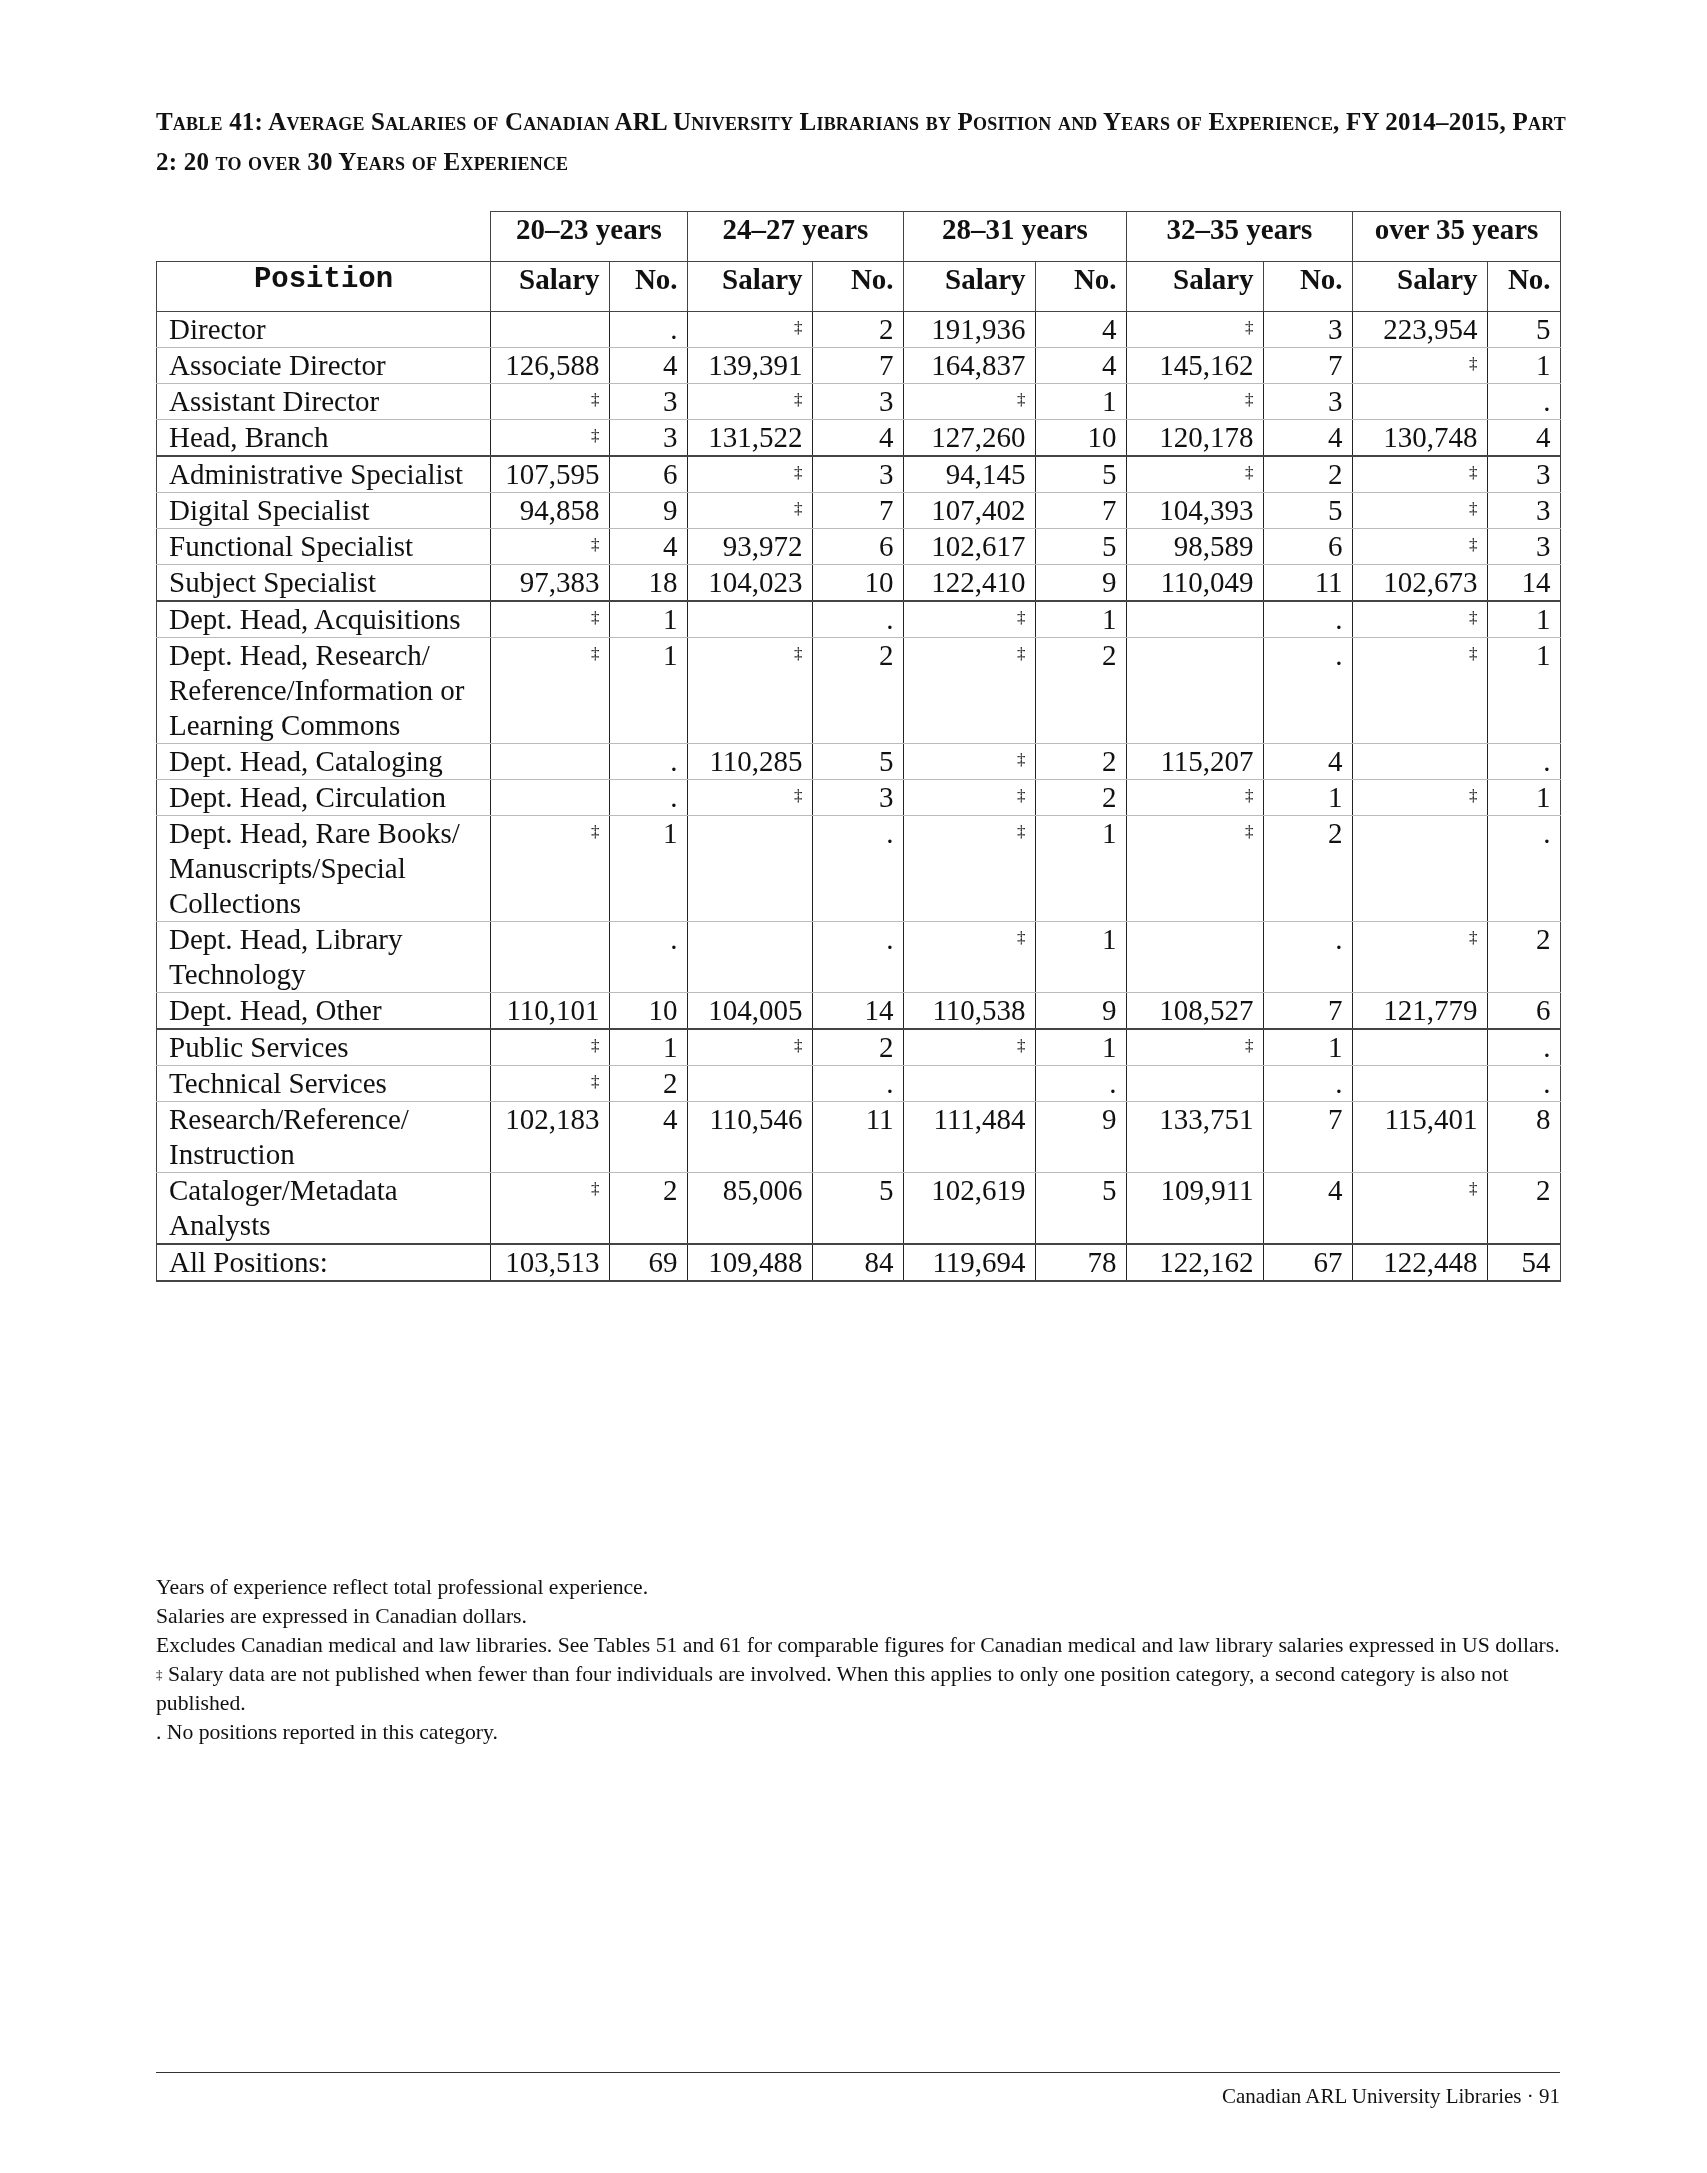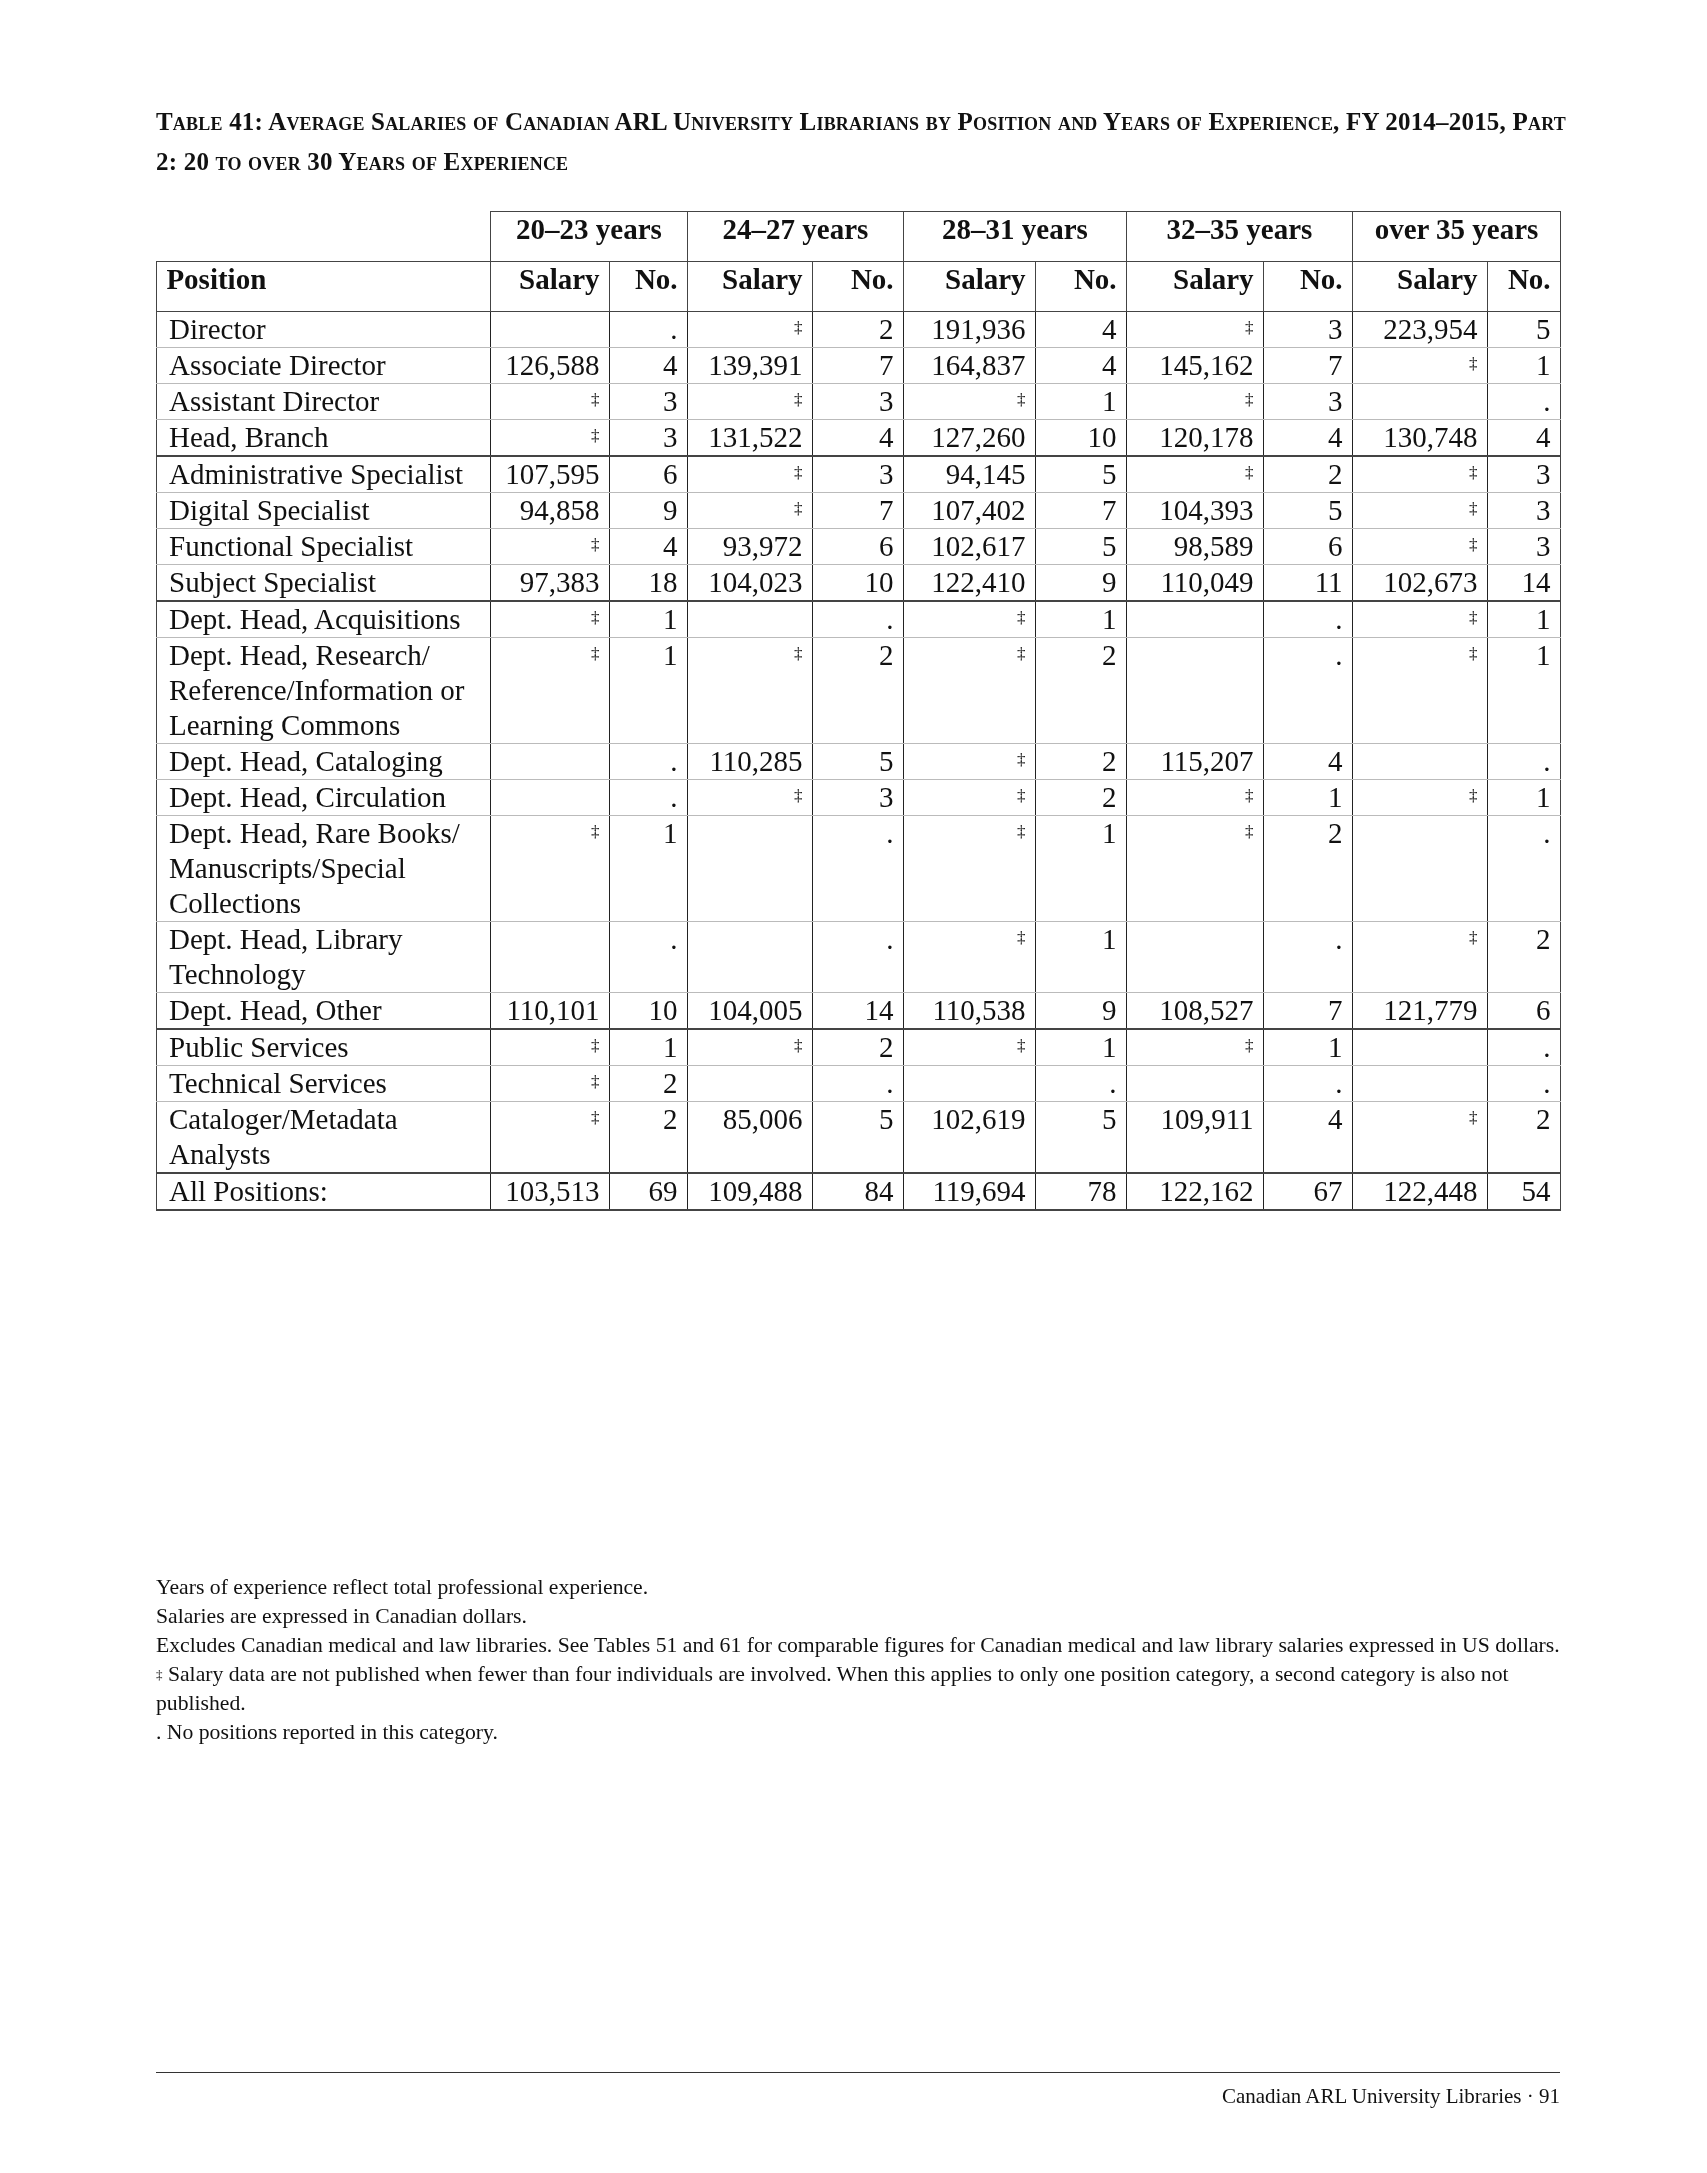--- a/index.html
+++ b/index.html
@@ -4,21 +4,21 @@
 <style>
   html, body { margin: 0; padding: 0; background: #fff; }
   body { width: 1707px; height: 2173px; position: relative; font-family: "DejaVu Serif", "Liberation Serif", serif; color: #111; }
   .title { position: absolute; left: 156px; top: 102px; width: 1412px; font-family: "Liberation Serif", serif; font-weight: bold; font-size: 25px; line-height: 40px; font-variant: small-caps; letter-spacing: 0.2px; }
   table.sal { position: absolute; left: 156px; top: 211px; border-collapse: collapse; font-family: "Liberation Serif", serif; font-size: 29px; width: 1404px; table-layout: fixed; }
   table.sal td, table.sal th { padding: 0 9.4px; vertical-align: top; line-height: 35px; }
   table.sal th { font-weight: bold; }
   .grp th { border: 1.9px solid #444; height: 49px; vertical-align: middle; text-align: center; padding: 0; }
   .grp th.blank { border: none; border-bottom: 1.9px solid #444; }
   .hdr th { border: 1.9px solid #444; height: 49px; vertical-align: middle; text-align: right; }
-  .hdr th.pos { text-align: left; }
+  .hdr th.pos { text-align: center; font-family: Liberation Mono, monospace; }
   tbody td { border-left: 1.4px solid #222; border-right: 1.4px solid #222; border-bottom: 1.4px solid #bbb; text-align: right; padding-top: 7.5px; padding-bottom: 6.6px; }
   tbody td.pos { text-align: left; border-left: 1.9px solid #444; padding-left: 12px; }
   tbody td.last { border-right: 1.9px solid #444; }
   tr.sep td { border-bottom: 2.4px solid #444; }
   tr.total td { font-weight: normal; border-bottom: 2.4px solid #444; border-top: 2.4px solid #444; }
   .dag { font-size: 17px; vertical-align: top; position: relative; top: -1.9px; }
   .notes { position: absolute; left: 156px; top: 1573px; width: 1412px; font-family: "Liberation Serif", serif; font-size: 21.7px; line-height: 29px; }
   .notes div { margin: 0; }
   .footer-rule { position: absolute; left: 156px; top: 2072px; width: 1404px; height: 0; border-top: 1.9px solid #333; }
   .footer { position: absolute; right: 147px; top: 2084px; font-family: "Liberation Serif", serif; font-size: 21px; }
@@ -281,20 +281,33 @@
         <td></td>
         <td>.</td>
         <td></td>
         <td>.</td>
         <td></td>
         <td>.</td>
         <td></td>
         <td class="last">.</td>
       </tr>
       <tr>
+        <td class="pos">Research/Reference/ Instruction</td>
+        <td>102,183</td>
+        <td>4</td>
+        <td>110,546</td>
+        <td>11</td>
+        <td>111,484</td>
+        <td>9</td>
+        <td>133,751</td>
+        <td>7</td>
+        <td>115,401</td>
+        <td class="last">8</td>
+      </tr>
+      <tr>
         <td class="pos">Cataloger/Metadata Analysts</td>
         <td><span class="dag">‡</span></td>
         <td>2</td>
         <td>85,006</td>
         <td>5</td>
         <td>102,619</td>
         <td>5</td>
         <td>109,911</td>
         <td>4</td>
         <td><span class="dag">‡</span></td>

